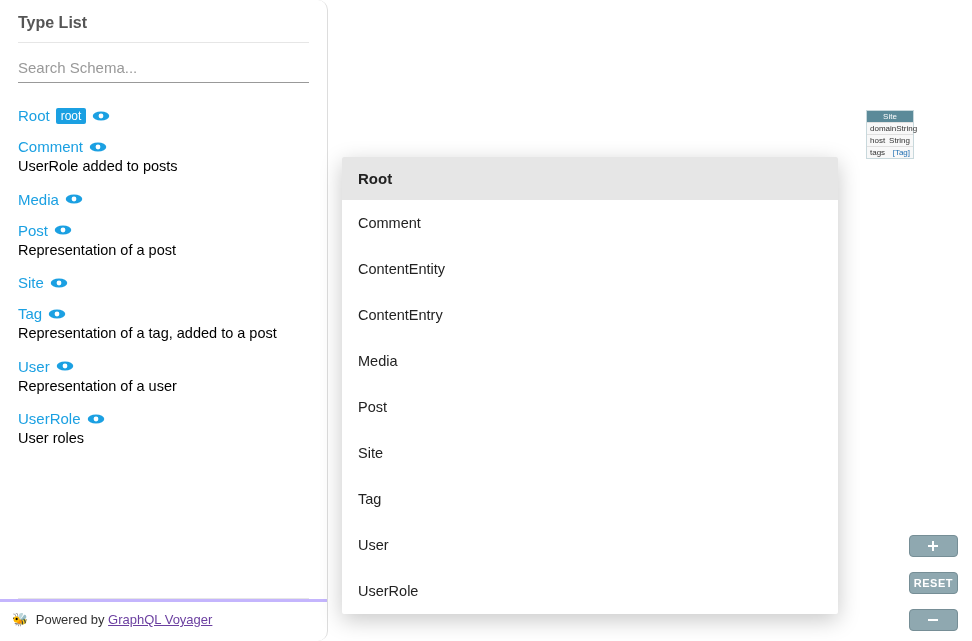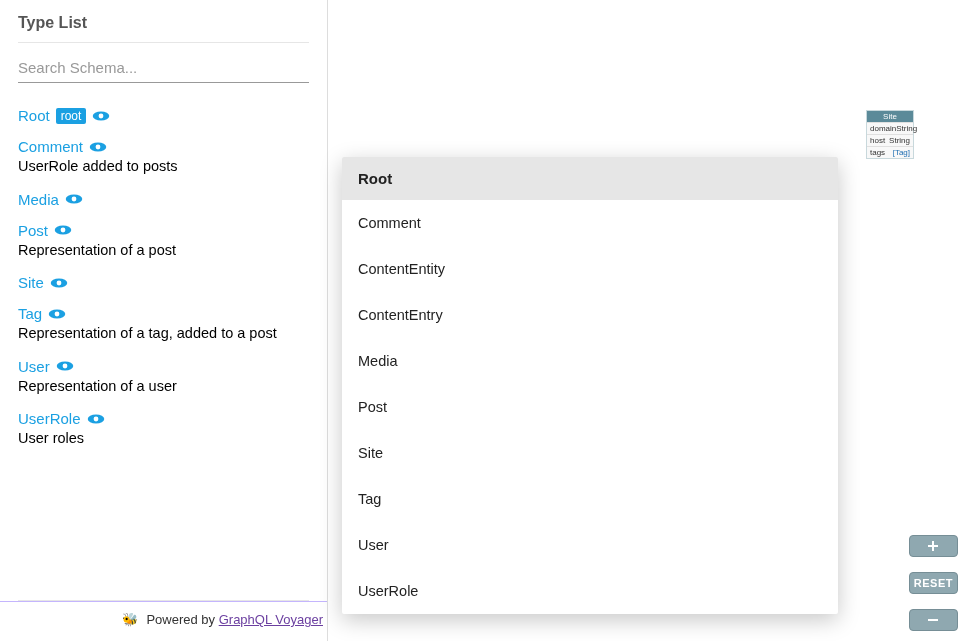--- a/index.html
+++ b/index.html
@@ -1,32 +1,32 @@
 <!DOCTYPE html>
 <html><head>
 <meta charset="utf-8">
 <style>
   * { box-sizing: border-box; margin: 0; padding: 0; }
   body { font-family: -apple-system, BlinkMacSystemFont, "Helvetica Neue", Arial, sans-serif; width: 972px; height: 641px; overflow: hidden; background: #fff; position: relative; }
   .app { display: flex; height: 100%; }
-  .sidebar { width: 328px; border-right: 1px solid #ddd; display: flex; flex-direction: column; height: 100%; position: relative; z-index: 5; background: #fff; }
+  .sidebar { width: 328px; border-right: 1px solid #ddd; display: flex; flex-direction: column; height: 100%; position: relative; z-index: 5; background: #fff; border-radius: 10px; }
   .sidebar-header { padding: 14px 18px 10px; font-weight: 700; color: #555; font-size: 16px; }
   .divider { height: 1px; background: #e6e6e6; margin: 0 18px 10px; }
   .search-wrap { padding: 0 18px 4px; }
   .search-input { width: 100%; border: none; border-bottom: 1px solid #999; font-size: 15px; padding: 6px 0; outline: none; background: transparent; color: #333; }
   .search-input::placeholder { color: #999; }
   .type-list { flex: 1; overflow-y: auto; padding: 6px 18px 0; }
   .type-item { margin-top: 14px; }
   .type-head { display: flex; align-items: center; flex-wrap: wrap; gap: 6px; }
   .type-name { color: #1ba0e2; font-size: 15px; cursor: pointer; }
   .root-badge { background: #1ba0e2; color: #fff; font-size: 12px; padding: 1px 5px; border-radius: 2px; }
   .eye-icon { width: 18px; height: 12px; display: inline-flex; align-items: center; justify-content: center; }
   .eye-icon svg { width: 18px; height: 12px; }
   .type-desc { font-size: 14.5px; color: #000; margin-top: 2px; line-height: 1.35; }
-  .footer { border-top: 1px solid #c4b5fd; padding: 10px 4px 14px; text-align: right; font-size: 13px; color: #333; }
+  .footer { border-top: 3px solid #c4b5fd; padding: 10px 12px 14px; text-align: left; font-size: 13px; color: #333; }
   .footer a { color: #6b3fa0; text-decoration: underline; }
   .bee { display: inline-block; margin-right: 4px; font-size: 13px; }
 
   .canvas { position: absolute; left: 328px; right: 0; top: 0; bottom: 0; overflow: hidden; background: #fff; }
   .graph-bg { position: absolute; inset: 0; }
 
   
   .gbox { position: absolute; font-size: 8px; color: #333; background: #f8f8f8; border: 1px solid #c8d8dc; }
   .gbox .ghead { background: #5b8a99; color: #fff; text-align: center; padding: 1px 2px; font-size: 8px; }
   .gbox .grow { display: flex; justify-content: space-between; padding: 0 3px; border-top: 1px solid #e0e0e0; line-height: 11px; min-height: 11px; }

